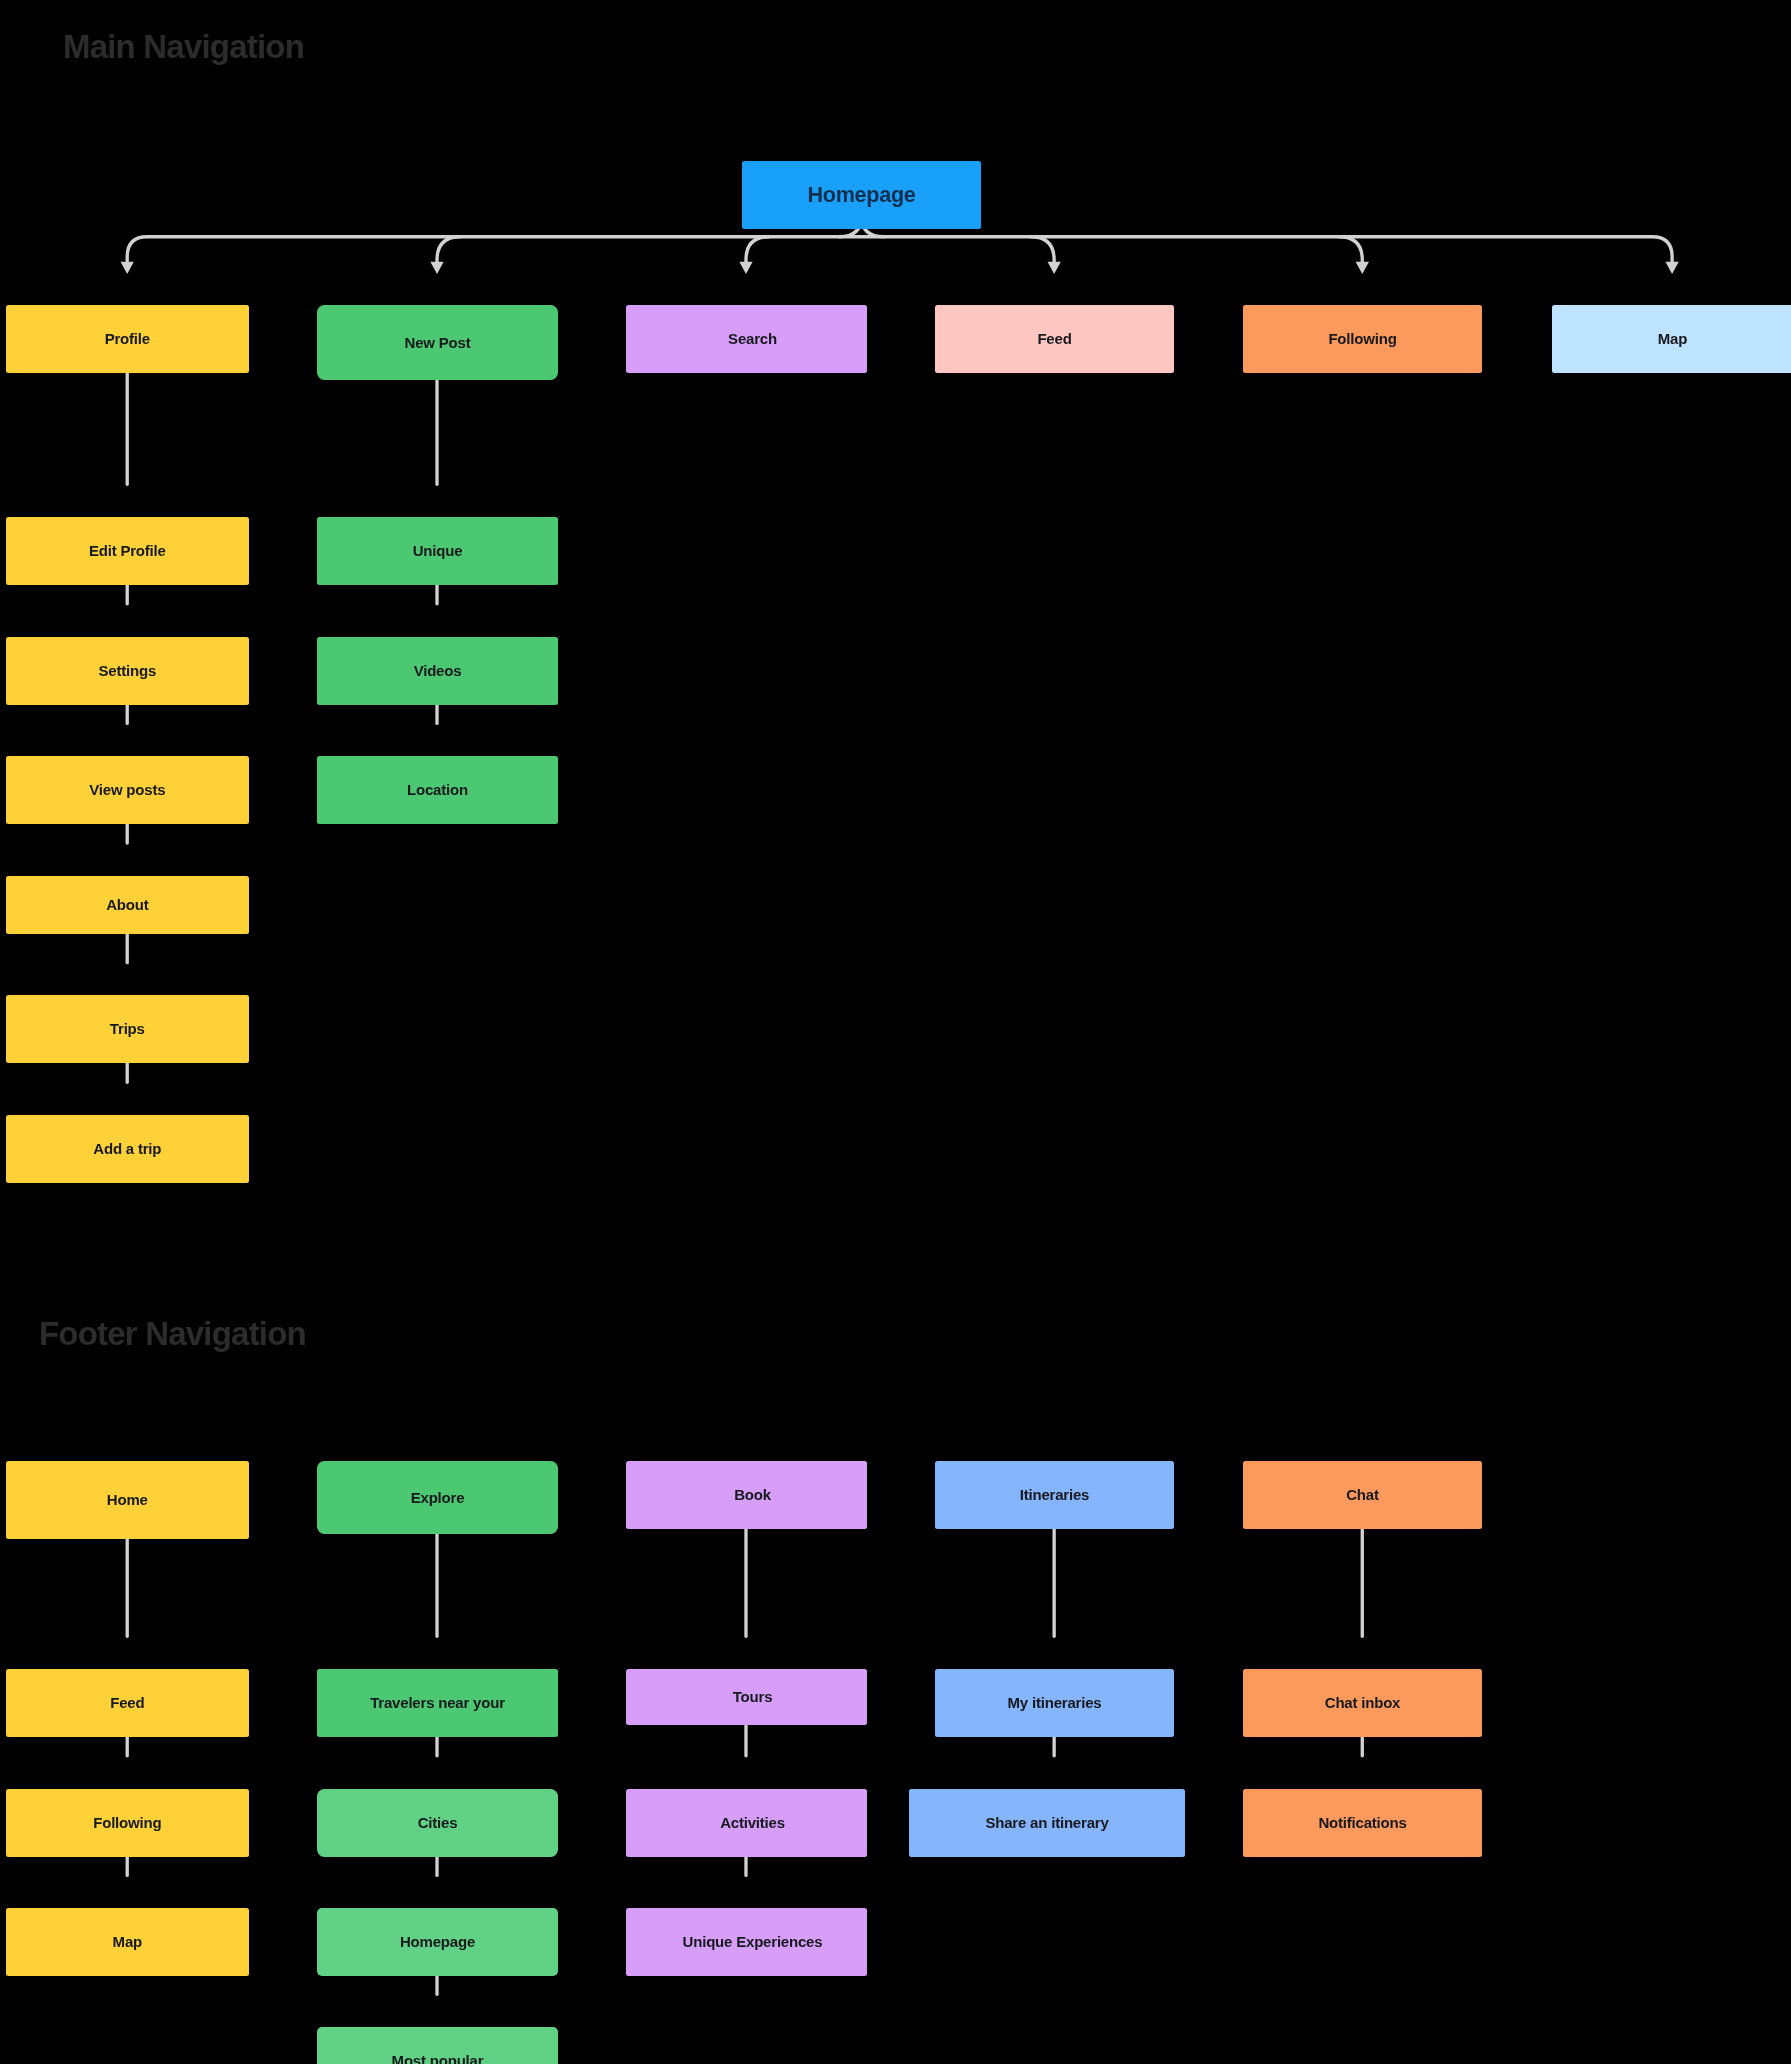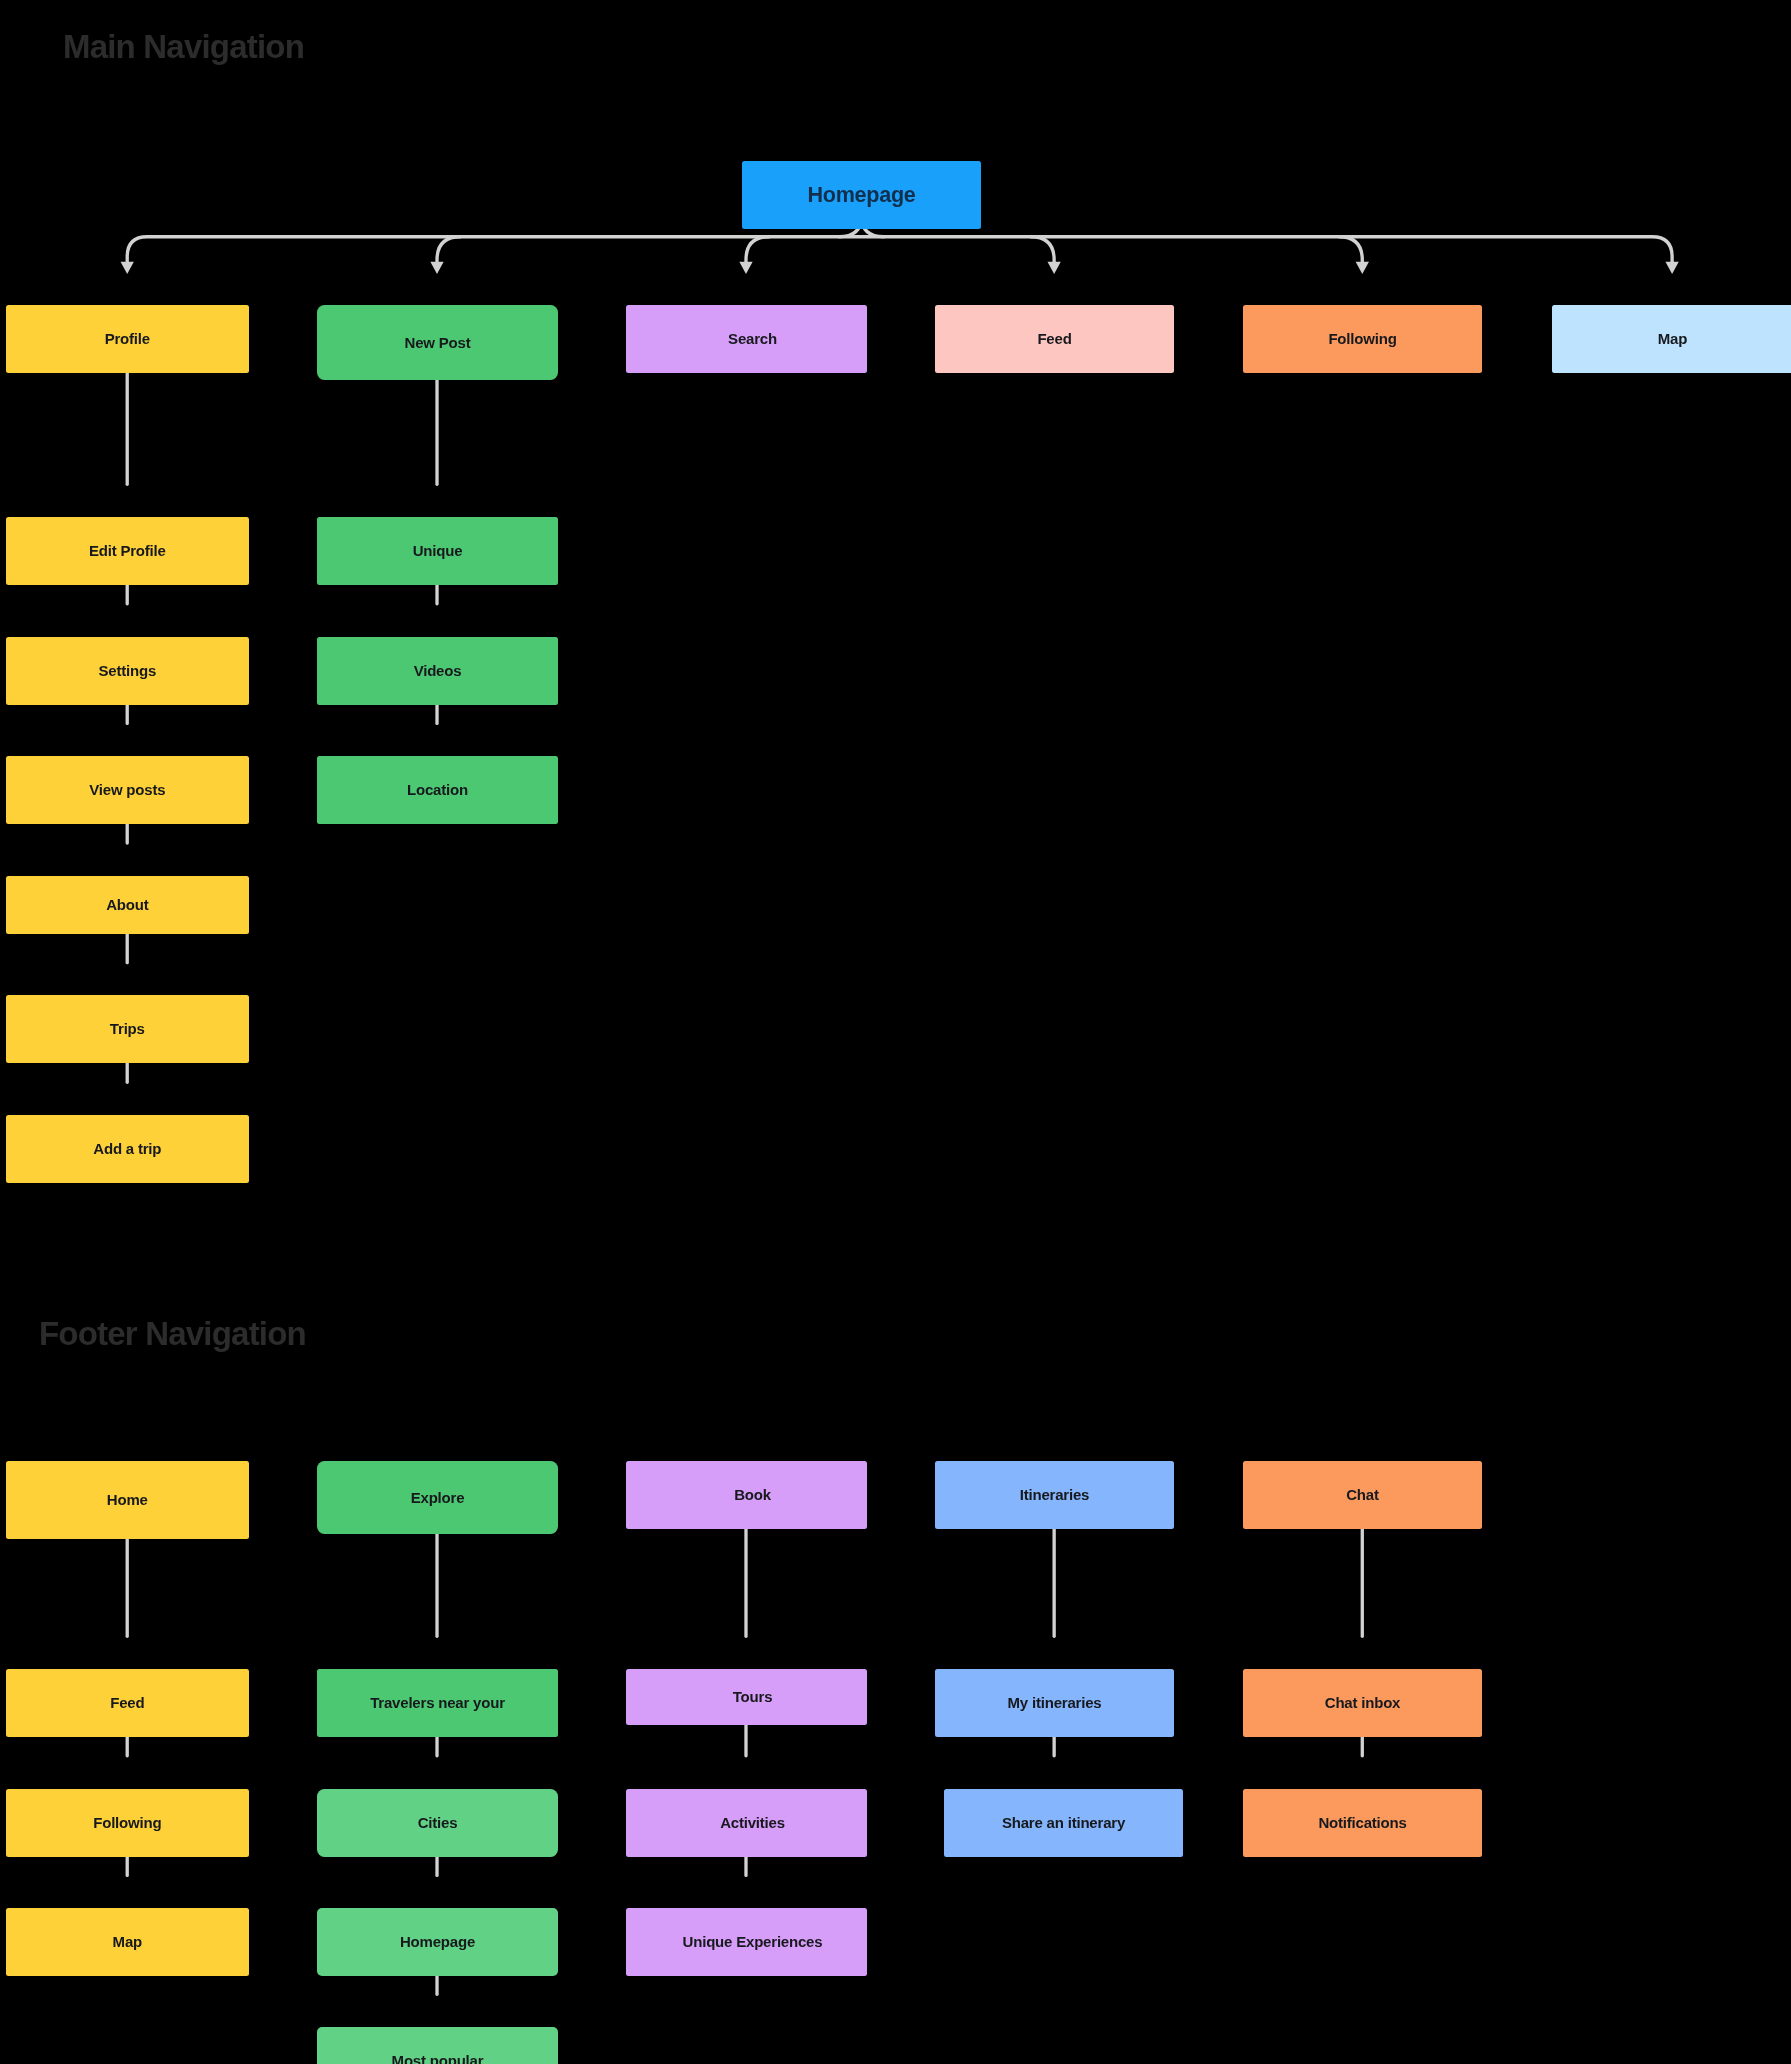--- a/index.html
+++ b/index.html
@@ -207,21 +207,21 @@
 
   <div class="node c-yellow" style="left:5.8px;top:1758px;width:243px;height:68px">
     <span class="lbl">Following</span>
   </div>
   <div class="node c-green-light r8" style="left:317px;top:1758px;width:241px;height:68px">
     <span class="lbl">Cities</span>
   </div>
   <div class="node c-purple" style="left:626px;top:1758px;width:241px;height:68px">
     <span class="lbl">Activities</span>
   </div>
-  <div class="node c-blue-soft" style="left:944px;top:1758px;width:239px;height:68px">
+  <div class="node c-blue-soft" style="left:909px;top:1758px;width:276px;height:68px">
     <span class="lbl">Share an itinerary</span>
   </div>
   <div class="node c-orange" style="left:1243px;top:1758px;width:239px;height:68px">
     <span class="lbl">Notifications</span>
   </div>
 
   <div class="node c-yellow" style="left:5.8px;top:1877px;width:243px;height:68px">
     <span class="lbl">Map</span>
   </div>
   <div class="node c-green-light r6" style="left:317px;top:1877px;width:241px;height:68px">

